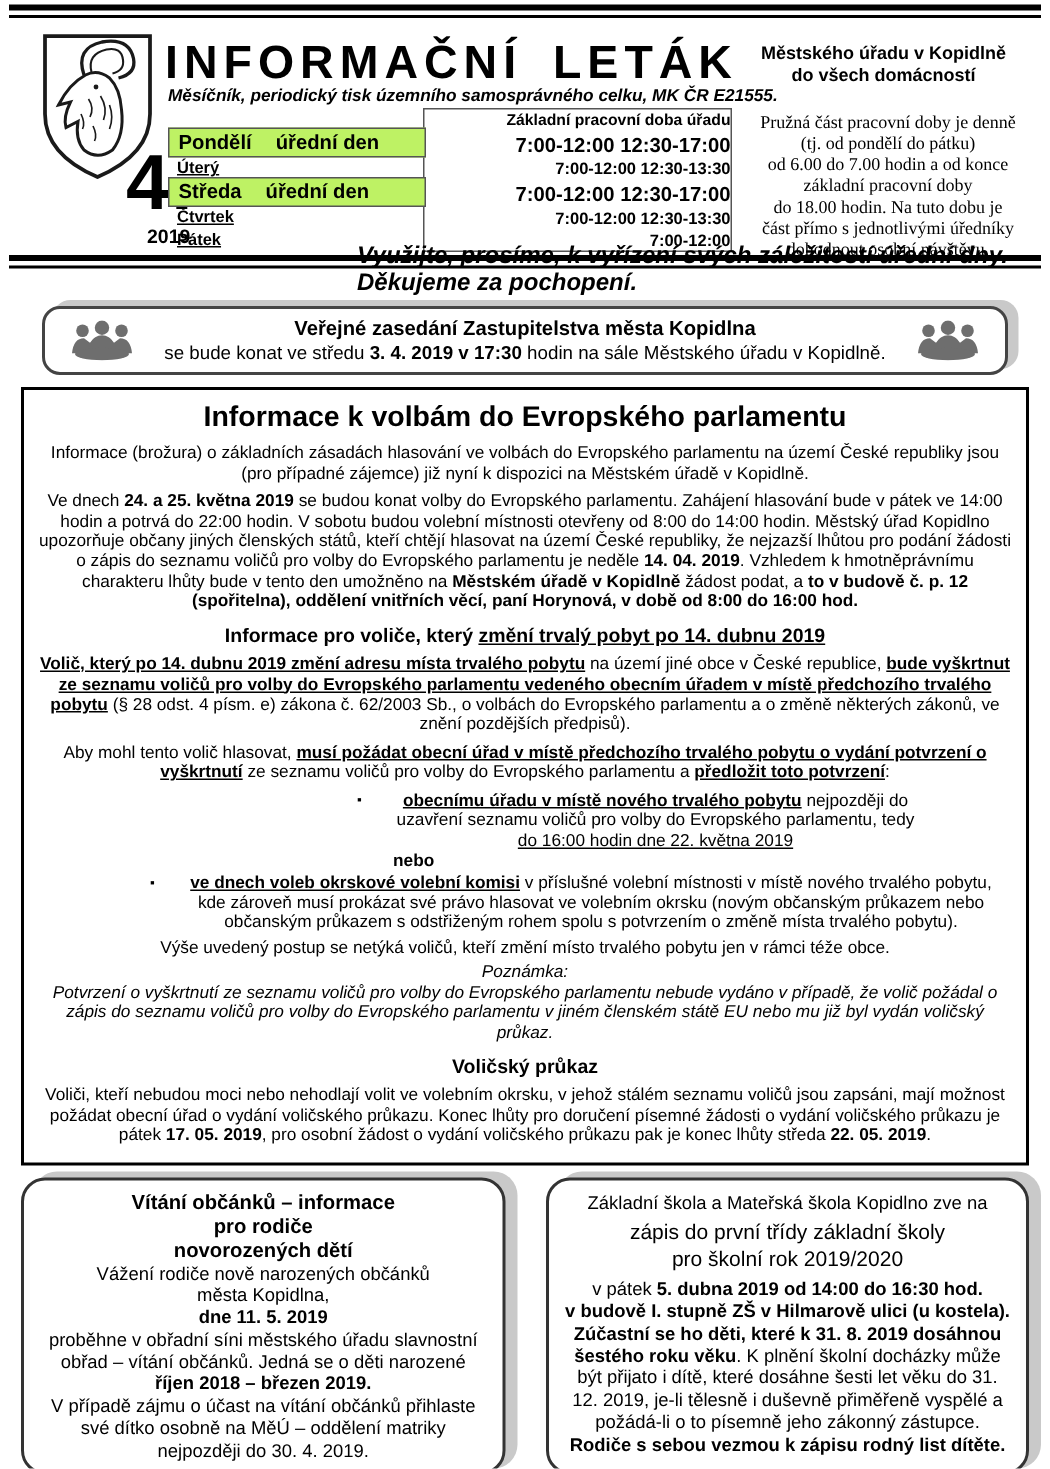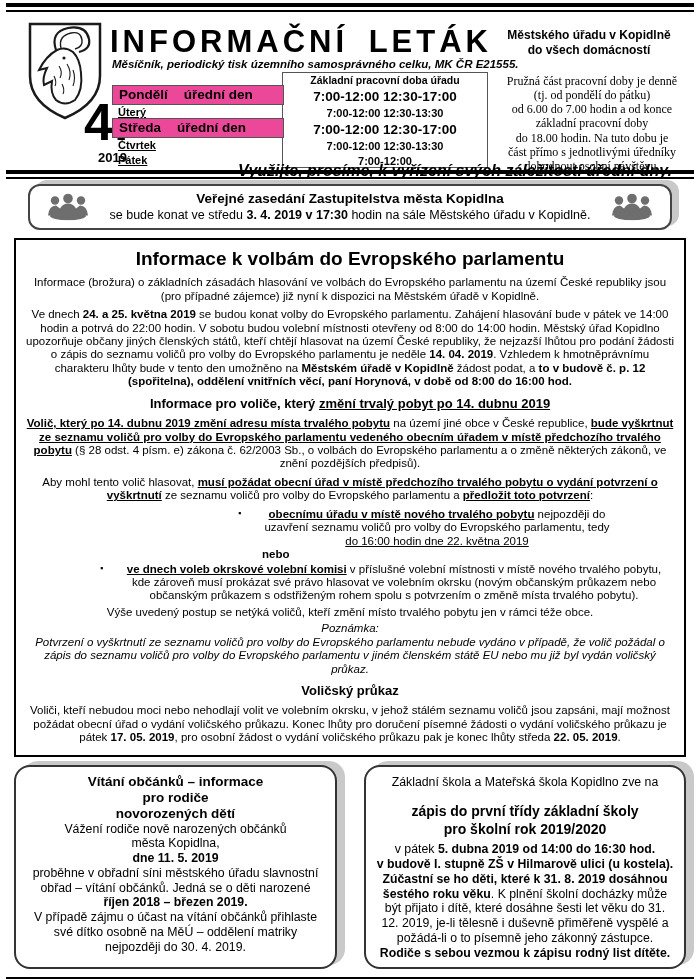--- a/index.html
+++ b/index.html
@@ -19,34 +19,34 @@
   
   .masthead{position:relative;height:156px;}
   .crest{position:absolute;left:26px;top:8px;width:78px;height:102px;}
   .issue-num{position:absolute;left:84px;top:84px;font-size:52px;font-weight:bold;line-height:1;letter-spacing:1px;}
   .issue-year{position:absolute;left:98px;top:138px;font-size:13px;font-weight:bold;}
   .lead-title{position:absolute;left:110px;top:12px;font-size:31px;font-weight:bold;letter-spacing:4px;word-spacing:8px;white-space:nowrap;}
   .distribution{position:absolute;left:486px;top:16px;width:206px;text-align:center;font-weight:bold;font-size:12px;line-height:1.25;}
   .subtitle{position:absolute;left:112px;top:46px;font-size:11.5px;font-weight:bold;font-style:italic;}
 
   .hours{position:absolute;left:112px;top:60px;width:378px;height:96px;}
-  .hours-right{position:absolute;left:170px;top:0;width:206px;height:96px;border:1px solid #555;box-sizing:border-box;text-align:center;}
+  .hours-right{position:absolute;left:170px;top:0;width:206px;height:96px;border:1px solid #555;box-sizing:border-box;text-align:right;}
   .hr-row{overflow:hidden;}
   .hr-head{height:15px;line-height:15px;font-size:10.5px;font-weight:bold;}
   .hr-big{height:18px;line-height:18px;font-size:13.5px;font-weight:bold;}
   .hr-small{height:15px;line-height:15px;font-size:11px;font-weight:bold;}
-  .day-box{position:absolute;left:0;width:172px;height:20px;line-height:18px;border:1px solid #555;box-sizing:border-box;background:#ec4899;font-weight:bold;font-size:13.5px;padding-left:6px;}
+  .day-box{position:absolute;left:0;width:172px;height:20px;line-height:18px;border:1px solid #555;box-sizing:border-box;background:#bef264;font-weight:bold;font-size:13.5px;padding-left:6px;}
   .day-box .daynote{margin-left:16px;}
   .day-plain{position:absolute;left:6px;height:15px;line-height:15px;font-weight:bold;font-size:11px;text-decoration:underline;}
 
   .flex-note{position:absolute;left:492px;top:62px;width:200px;font-family:"Liberation Serif",serif;font-size:12px;line-height:1.18;text-align:center;}
   .usage-note{position:absolute;left:238px;top:150px;font-size:16px;font-weight:bold;font-style:italic;}
 
   
-  .banner{margin:5px 28px 0;position:relative;border:2px solid #444;border-radius:12px;background:#fff;
+  .banner{margin:25px 28px 0;position:relative;border:2px solid #444;border-radius:12px;background:#fff;
     box-shadow:7px -4px 0 #c9c9c9;padding:5px 34px 6px;text-align:center;}
   .banner-title{font-size:13.5px;font-weight:bold;}
   .banner-line2{font-size:12.5px;margin-top:2px;}
   .people-icon{position:absolute;top:50%;transform:translateY(-50%);width:44px;height:27px;}
   .people-left{left:16px;} .people-right{right:16px;}
 
   
   .main-box{margin:8px 14px 0;border:2px solid #000;padding:6px 10px 8px;text-align:center;
     font-size:11.5px;line-height:1.17;}
   .main-box h1{font-size:19px;margin:2px 0 6px;}
@@ -61,21 +61,21 @@
   .note-label{font-style:italic;margin:3px 0 0;}
   .note-body{font-style:italic;margin:0 0 4px;}
 
   
   .bottom-row{display:flex;gap:27px;margin:8px 14px 0;align-items:stretch;}
   .round-box{border:2px solid #333;border-radius:16px;background:#fff;box-shadow:8px -4px 0 #c9c9c9;
     padding:7px 10px;text-align:center;font-size:12.3px;line-height:1.2;box-sizing:border-box;}
   .welcome-box{width:323px;flex:none;}
   .school-box{flex:1;}
   .box-head{font-size:13.5px;font-weight:bold;line-height:1.18;}
-  .school-head{font-size:14px;font-weight:bold;line-height:1.35;margin:12px 0 3px;}
+  .school-head{font-size:14px;font-weight:normal;line-height:1.35;margin:2px 0 3px;}
   .school-intro{margin-top:1px;}
 </style>
 </head>
 <body>
 
 <div class="dbl-rule rule-top"></div>
 
 <div class="masthead">
   <svg class="crest" viewBox="0 0 78 102">
     <path d="M4 4 H74 V56 Q74 83 39 98 Q4 83 4 56 Z" fill="#fff" stroke="#1a1a1a" stroke-width="2.5"></path>

